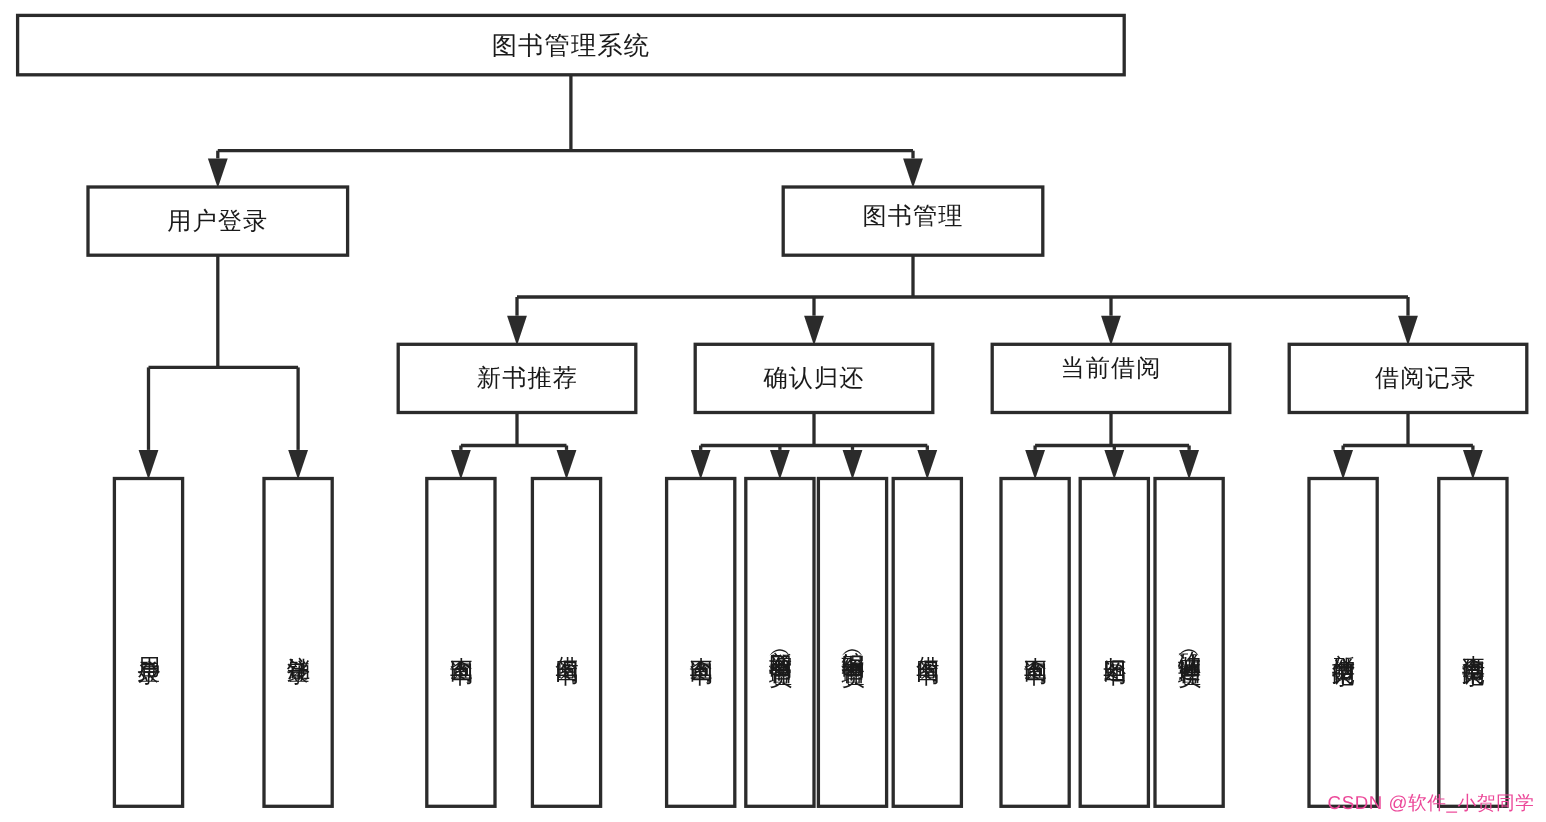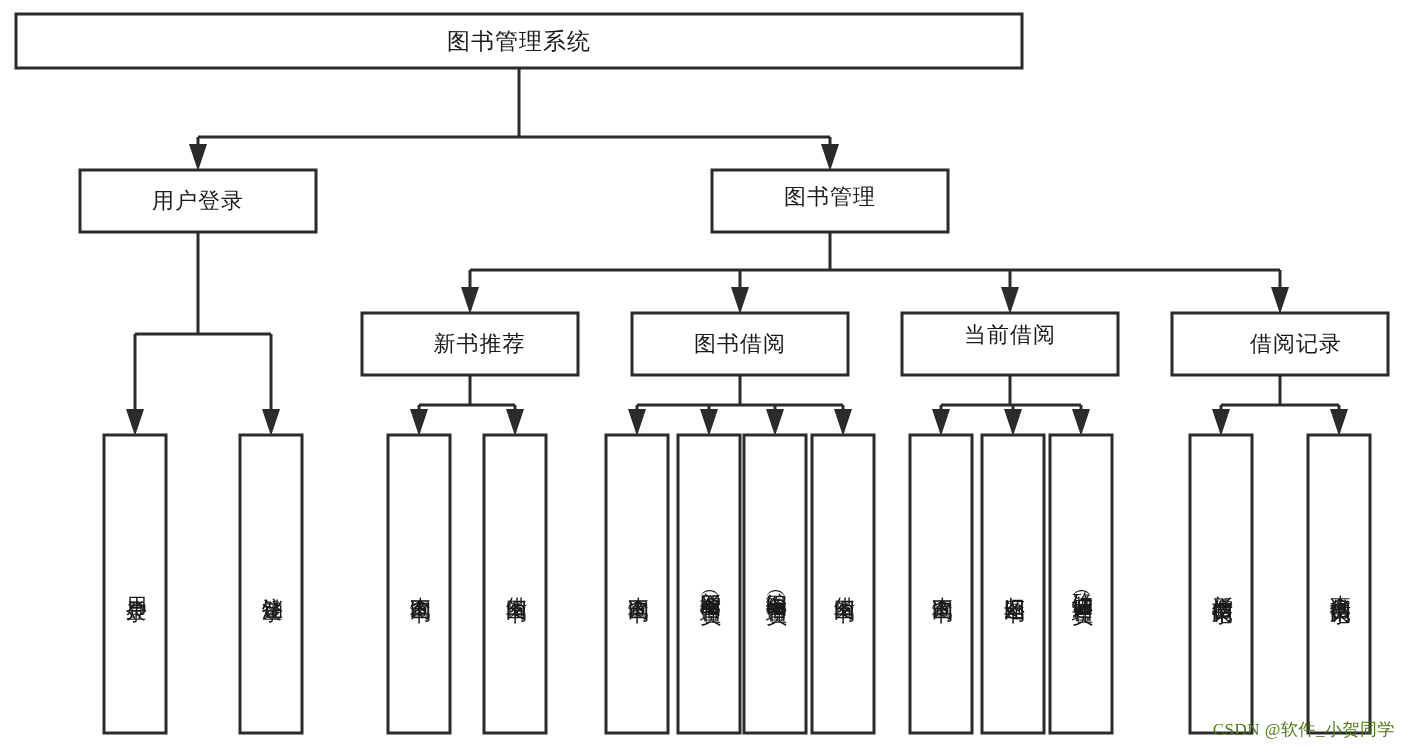--- a/index.html
+++ b/index.html
@@ -40,21 +40,21 @@
   .arrow-head {
     fill: #2b2b2b;
     stroke: none;
   }
   .node-label {
     position: absolute;
     display: flex;
     align-items: center;
     justify-content: center;
     color: #1a1a1a;
-    font-family: Liberation Mono, monospace;
+    font-family: Liberation Sans, sans-serif;
     text-align: center;
     pointer-events: none;
     box-sizing: border-box;
   }
   .node-label.horizontal {
     writing-mode: horizontal-tb;
     font-size: 22px;
     letter-spacing: 1px;
   }
   .node-label.vertical {
@@ -65,22 +65,22 @@
     letter-spacing: 2px;
   }
   .node-label.root {
     font-size: 23px;
   }
   .watermark {
     position: absolute;
     right: 10px;
     bottom: 6px;
     font-size: 17px;
-    color: #4d7c0f;
-    font-family: Liberation Serif, serif;
+    color: #ec4899;
+    font-family: Liberation Sans, sans-serif;
     white-space: nowrap;
     letter-spacing: 0.5px;
   }
 </style>
 </head>
 <body>
 
 <div id="diagram-root">
   <svg class="diagram-canvas" viewBox="0 0 1405 747">
     <g id="connector-layer">
@@ -172,21 +172,21 @@
         <rect class="node-box" x="1050" y="435" width="62" height="298"></rect>
         <rect class="node-box" x="1190" y="435" width="62" height="298"></rect>
         <rect class="node-box" x="1308" y="435" width="62" height="298"></rect>
       </g>
   </svg>
   <div id="label-layer">
       <div class="node-label horizontal root" style="left: 16px; top: 14px; width: 1006px; height: 54px;">图书管理系统</div>
       <div class="node-label horizontal" style="left: 80px; top: 170px; width: 236px; height: 62px;">用户登录</div>
       <div class="node-label horizontal" style="left: 712px; top: 170px; width: 236px; height: 54px;">图书管理</div>
       <div class="node-label horizontal" style="left: 362px; top: 313px; width: 235px; height: 62px;">新书推荐</div>
-      <div class="node-label horizontal" style="left: 632px; top: 313px; width: 216px; height: 62px;">图书借阅</div>
+      <div class="node-label horizontal" style="left: 632px; top: 313px; width: 216px; height: 62px;">确认归还</div>
       <div class="node-label horizontal" style="left: 902px; top: 304px; width: 216px; height: 62px;">当前借阅</div>
       <div class="node-label horizontal" style="left: 1172px; top: 313px; width: 216px; height: 62px; padding-left: 32px;">借阅记录</div>
       <div class="node-label vertical" style="left: 104px; top: 435px; width: 62px; height: 298px;">用户登录</div>
       <div class="node-label vertical" style="left: 240px; top: 435px; width: 62px; height: 298px;">注销登录</div>
       <div class="node-label vertical" style="left: 388px; top: 435px; width: 62px; height: 298px;">查询图书</div>
       <div class="node-label vertical" style="left: 484px; top: 435px; width: 62px; height: 298px;">借阅图书</div>
       <div class="node-label vertical" style="left: 606px; top: 435px; width: 62px; height: 298px;">查询图书</div>
       <div class="node-label vertical" style="left: 678px; top: 435px; width: 62px; height: 298px;">新增图书（管理员）</div>
       <div class="node-label vertical" style="left: 744px; top: 435px; width: 62px; height: 298px;">编辑图书（管理员）</div>
       <div class="node-label vertical" style="left: 812px; top: 435px; width: 62px; height: 298px;">借阅图书</div>

